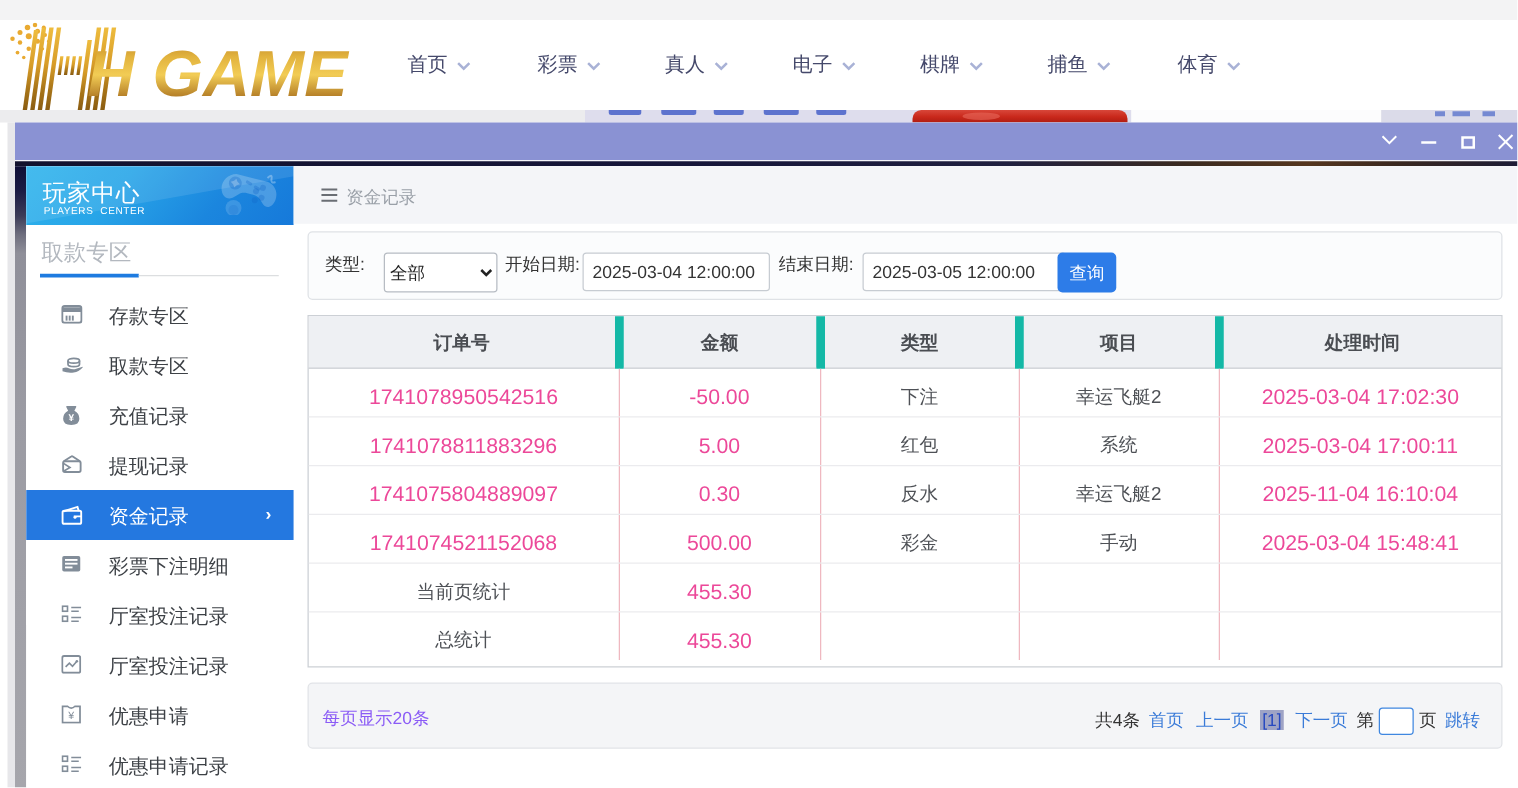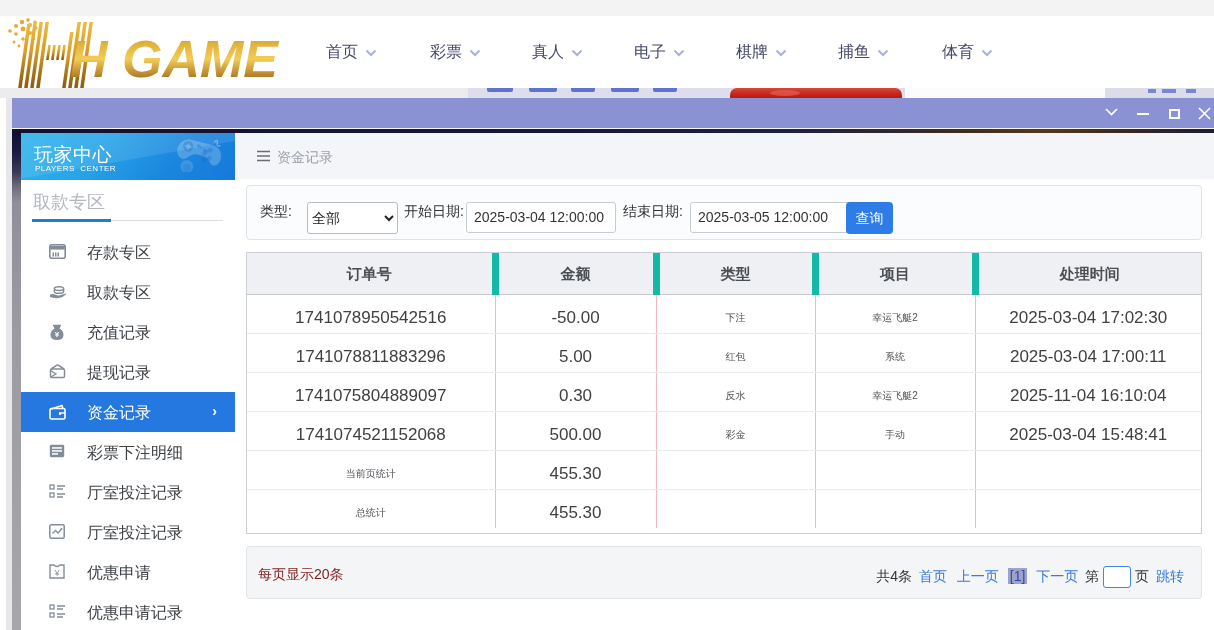--- a/index.html
+++ b/index.html
@@ -52,27 +52,27 @@
 
 #filterbox{left:11px;top:52px;width:956px;height:55px;background:#fbfcfd;border:1px solid #dfe2e6;border-radius:4px;}
 .flabel{top:70px;font-size:14px;color:#333;}
 .fsel{left:72px;top:69px;width:91px;height:32px;border:1px solid #b7bcc3;border-radius:3px;background:#fff;font-size:14px;color:#222;}
 .finput{top:69px;height:31px;border:1px solid #c7ccd2;border-radius:3px;background:#fff;font-size:14px;color:#333;line-height:29px;padding-left:7px;}
 #btn-q{left:611px;top:69px;width:47px;height:32px;background:#2d7ce8;border-radius:4px;color:#fff;font-size:14px;text-align:center;line-height:32px;}
 
 #tablebox{left:11px;top:119px;width:956px;height:282px;border:1px solid #ccd0d5;background:#fff;}
 table{border-collapse:collapse;width:954px;table-layout:fixed;}
 th{background:#eef0f3;height:41px;padding-top:3px;font-size:15px;color:#4a4d52;font-weight:bold;border-bottom:1px solid #c6cacf;border-right:7px solid #14b8a6;}
-td{height:39px;padding-top:8px;text-align:center;font-size:17px;color:#404040;border-bottom:1px solid #ebebee;border-right:1px solid #efb8c0;}
-td.cjk{font-size:10px;color:#4e5156;}
+td{height:39px;padding-top:8px;text-align:center;font-size:17px;color:#ec4899;border-bottom:1px solid #ebebee;border-right:1px solid #efb8c0;}
+td.cjk{font-size:15px;color:#4e5156;}
 th:last-child,td:last-child{border-right:none;}
 tr:last-child td{border-bottom:none;}
 
 #pagebox{left:11px;top:413px;width:956px;height:53px;background:#f4f5f7;border:1px solid #e1e3e7;border-radius:4px;font-size:14px;}
-#pp-l{position:absolute;left:11px;top:19px;color:#7f1d1d;}
+#pp-l{position:absolute;left:11px;top:19px;color:#8b5cf6;}
 #pp-r{position:absolute;right:14px;top:19px;color:#333;}
 #pp-r a{color:#3a7bd8;text-decoration:none;margin:0 3px;}
 #pp-r .cur{background:#9ea3c5;color:#2749c0;padding:0 2px;margin:0 2px;}
 #pp-r .pin{display:inline-block;width:28px;height:22px;border:1px solid #3f87e0;border-radius:3px;background:#fff;vertical-align:middle;margin:0 4px;}
 </style>
 </head>
 <body>
 
 <div class="abs" id="topstrip"></div>
 

